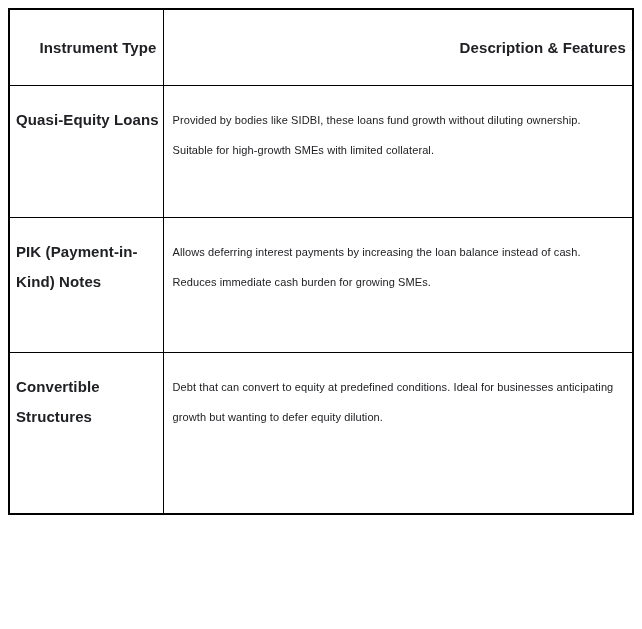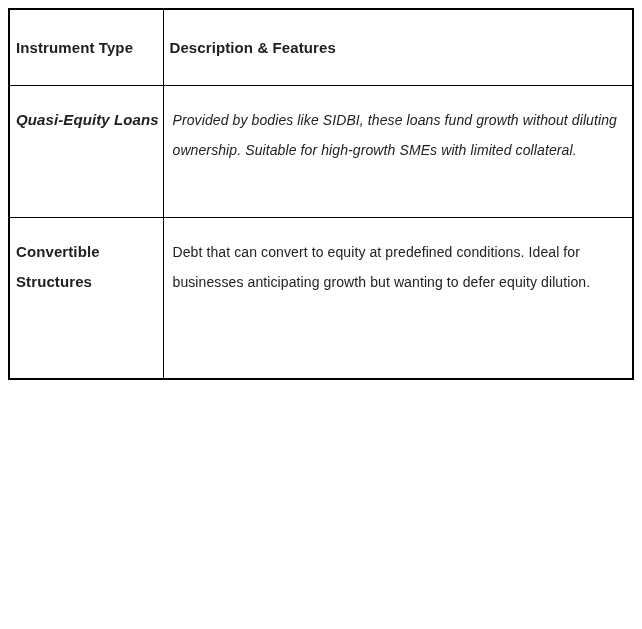--- a/index.html
+++ b/index.html
@@ -26,41 +26,41 @@
   table.instrument-table td {
     border: 1.5px solid #000000;
     box-sizing: border-box;
   }
   col.col-type { width: 154px; }
   col.col-desc { width: 470px; }
   th.header-cell {
     height: 76px;
     font-size: 15px;
     font-weight: bold;
-    text-align: left;
+    text-align: right;
     vertical-align: middle;
     padding: 0 6px;
     letter-spacing: 0.1px;
   }
   td.type-cell {
     font-size: 15px;
     font-weight: bold;
     vertical-align: top;
     padding: 19px 2px 10px 6px;
     line-height: 30px;
     letter-spacing: 0.1px;
   }
   td.desc-cell {
-    font-size: 14px;
+    font-size: 11px;
     vertical-align: top;
     padding: 19px 12px 10px 9px;
     line-height: 30px;
     letter-spacing: 0.1px;
   }
-  tr.body-row-1 { height: 132px; font-style: italic; }
+  tr.body-row-1 { height: 132px; }
   tr.body-row-2 { height: 135px; }
   tr.body-row-3 { height: 135px; }
   tr.body-row-4 { height: 162px; }
 </style>
 </head>
 <body>
 
 <div class="table-wrap">
   <table class="instrument-table">
     <colgroup>
@@ -71,19 +71,23 @@
       <tr>
         <th class="header-cell">Instrument Type</th>
         <th class="header-cell">Description &amp; Features</th>
       </tr>
     </thead>
     <tbody>
       <tr class="body-row-1">
         <td class="type-cell">Quasi-Equity Loans</td>
         <td class="desc-cell">Provided by bodies like SIDBI, these loans fund growth without diluting ownership. Suitable for high-growth SMEs with limited collateral.</td>
       </tr>
+      <tr class="body-row-3">
+        <td class="type-cell">PIK (Payment-in-Kind) Notes</td>
+        <td class="desc-cell">Allows deferring interest payments by increasing the loan balance instead of cash. Reduces immediate cash burden for growing SMEs.</td>
+      </tr>
       <tr class="body-row-4">
         <td class="type-cell">Convertible Structures</td>
         <td class="desc-cell">Debt that can convert to equity at predefined conditions. Ideal for businesses anticipating growth but wanting to defer equity dilution.</td>
       </tr>
     </tbody>
   </table>
 </div>
 
 </body></html>

